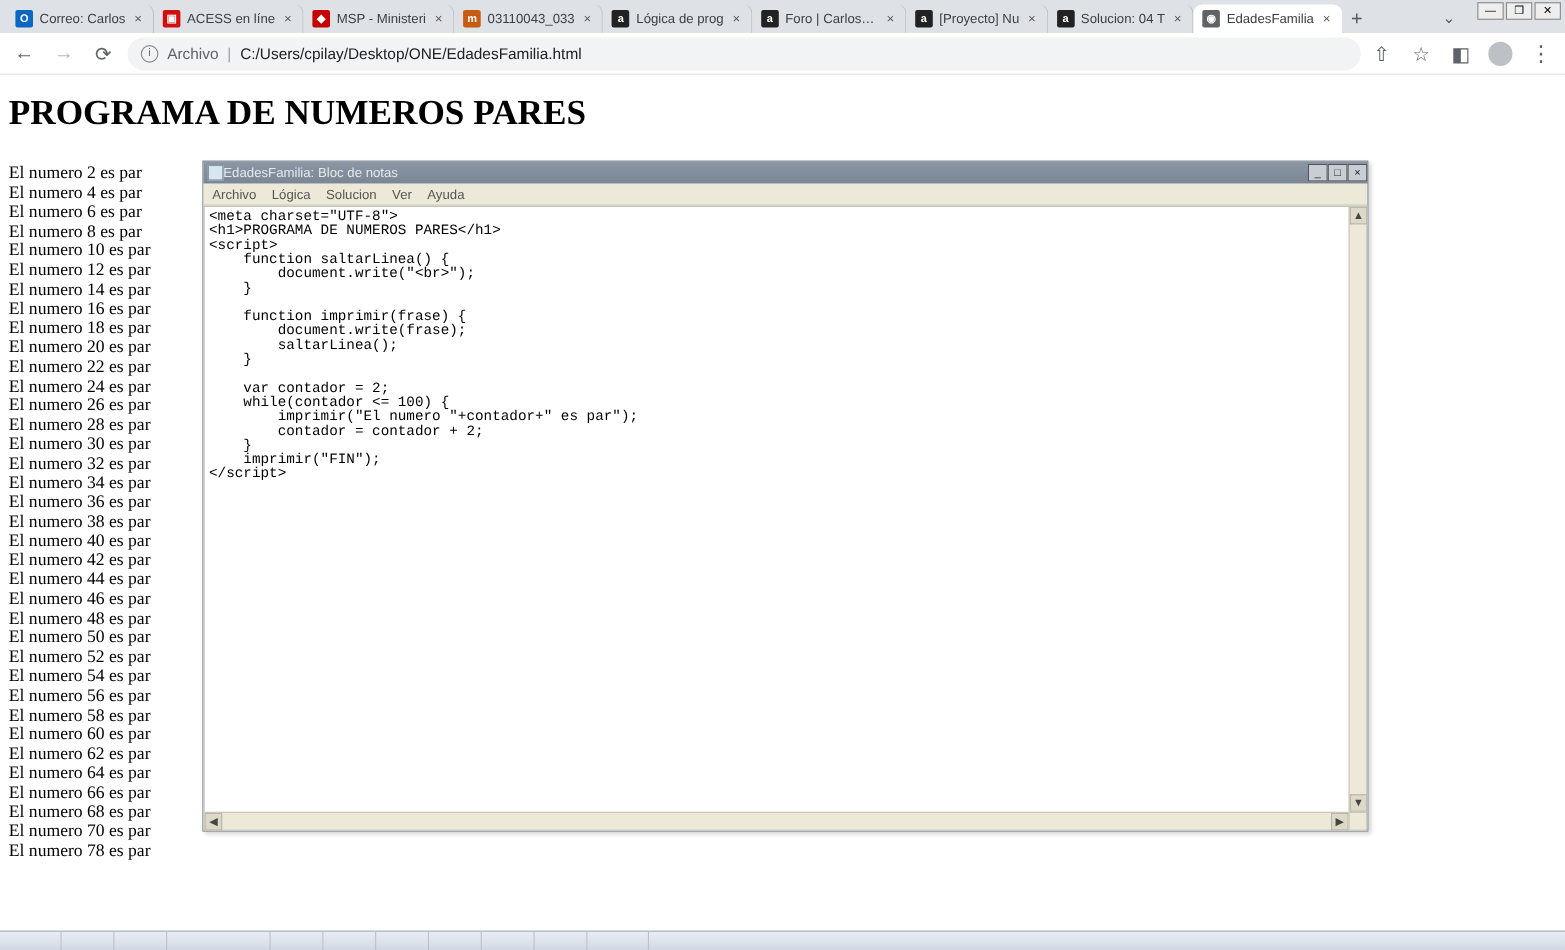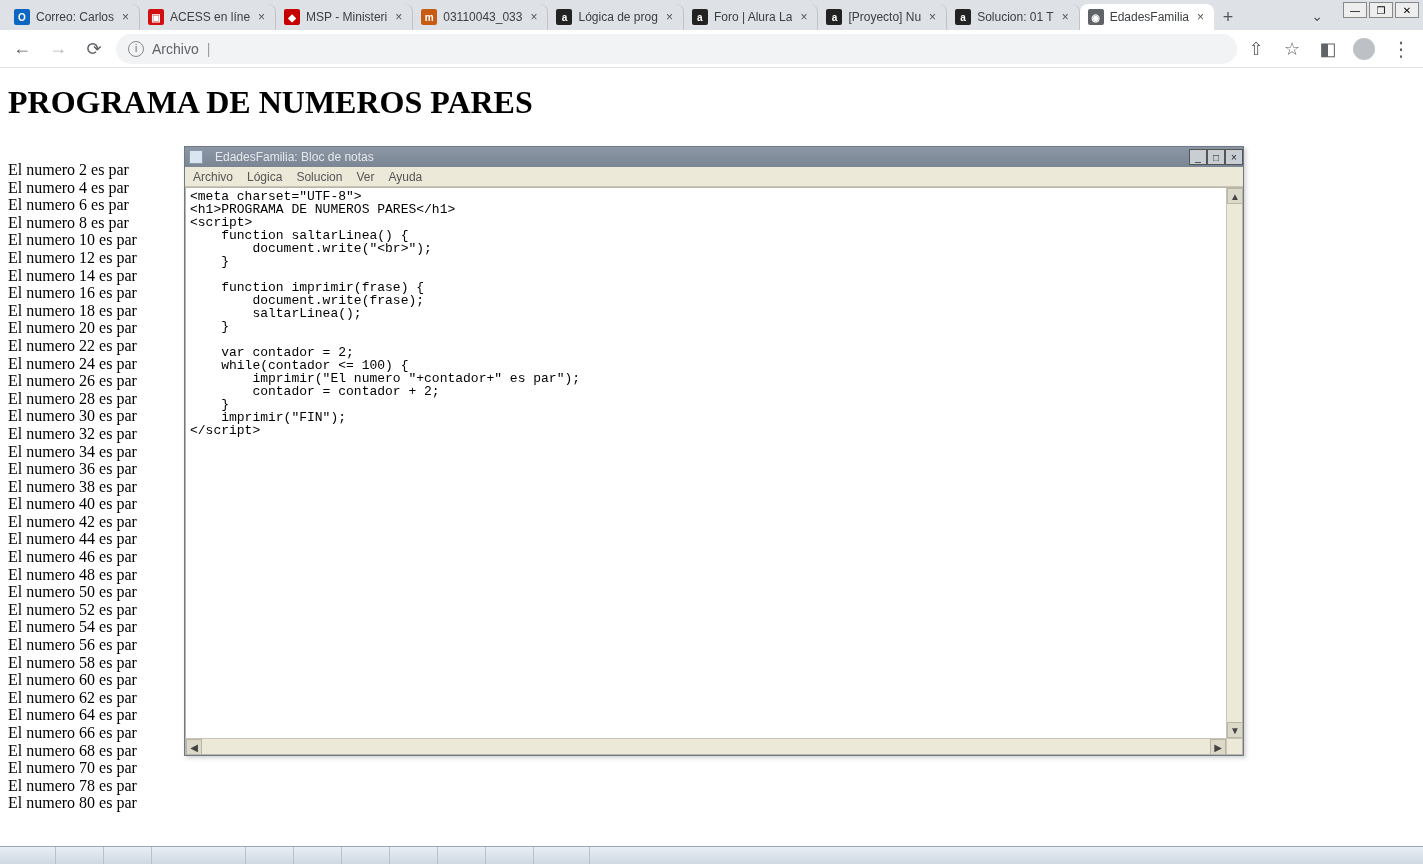--- a/index.html
+++ b/index.html
@@ -156,21 +156,21 @@
   
   .page {
     padding: 4px 8px 0 8px;
     position: relative;
     height: calc(100% - 68px - 18px);
   }
   .page h1.prog {
     font-family: "Times New Roman", serif;
     font-size: 32px;
     font-weight: bold;
-    margin: 12px 0 40px 0;
+    margin: 12px 0 28px 0;
   }
   .lines {
     font-family: "Times New Roman", serif;
     font-size: 16px;
     line-height: 17.6px;
   }
   .lines div { white-space: nowrap; }
 
   
   .notepad {
@@ -186,21 +186,21 @@
     flex-direction: column;
   }
   .np-title {
     height: 20px;
     background: linear-gradient(#8b97a5,#7a8694);
     color: #e6e9ec;
     display: flex;
     align-items: center;
     font-size: 12px;
     padding-left: 4px;
-    gap: 12px;
+    gap: 0;
   }
   .np-title .np-icon {
     width: 14px; height: 14px;
     background: #d9e6f2;
     border: 1px solid #89a;
   }
   .np-title .np-text { flex: 1; }
   .np-title .np-btns { display:flex; }
   .np-title .np-btn {
     width: 18px; height: 16px;
@@ -309,31 +309,31 @@
         <span class="title">03110043_033</span>
         <span class="close-x">×</span>
       </div>
       <div class="tab">
         <span class="favicon" style="color:#fff;background:#222222;border-radius:2px;font-weight:bold;font-size:10px;">a</span>
         <span class="title">Lógica de prog</span>
         <span class="close-x">×</span>
       </div>
       <div class="tab">
         <span class="favicon" style="color:#fff;background:#222222;border-radius:2px;font-weight:bold;font-size:10px;">a</span>
-        <span class="title">Foro | Alura La</span>
+        <span class="title">Foro | Carlos La</span>
         <span class="close-x">×</span>
       </div>
       <div class="tab">
         <span class="favicon" style="color:#fff;background:#222222;border-radius:2px;font-weight:bold;font-size:10px;">a</span>
         <span class="title">[Proyecto] Nu</span>
         <span class="close-x">×</span>
       </div>
       <div class="tab">
         <span class="favicon" style="color:#fff;background:#222222;border-radius:2px;font-weight:bold;font-size:10px;">a</span>
-        <span class="title">Solucion: 01 T</span>
+        <span class="title">Solucion: 04 T</span>
         <span class="close-x">×</span>
       </div>
       <div class="tab active">
         <span class="favicon" style="color:#fff;background:#5f6368;border-radius:2px;font-weight:bold;font-size:10px;">◉</span>
         <span class="title">EdadesFamilia</span>
         <span class="close-x">×</span>
       </div>
     </div>
   <div class="new-tab-btn">+</div>
   <div class="caret-down">⌄</div>
@@ -345,20 +345,21 @@
 </div>
 
 <div class="address-row">
   <div class="nav-btn">←</div>
   <div class="nav-btn disabled">→</div>
   <div class="nav-btn">⟳</div>
   <div class="address-bar">
     <span class="info-icon">i</span>
     <span class="origin">Archivo</span>
     <span class="sep">|</span>
+    <span class="path">C:/Users/cpilay/Desktop/ONE/EdadesFamilia.html</span>
   </div>
   <div class="right-controls">
     <span class="icon-btn">⇧</span>
     <span class="icon-btn">☆</span>
     <span class="icon-btn">◧</span>
     <span class="avatar"></span>
     <span class="icon-btn dots">⋮</span>
   </div>
 </div>
 
@@ -394,21 +395,20 @@
       <div>El numero 54 es par</div>
       <div>El numero 56 es par</div>
       <div>El numero 58 es par</div>
       <div>El numero 60 es par</div>
       <div>El numero 62 es par</div>
       <div>El numero 64 es par</div>
       <div>El numero 66 es par</div>
       <div>El numero 68 es par</div>
       <div>El numero 70 es par</div>
       <div>El numero 78 es par</div>
-      <div>El numero 80 es par</div>
     </div>
 </div>
 
 <div class="notepad">
   <div class="np-title">
     <div class="np-icon"></div>
     <div class="np-text">EdadesFamilia: Bloc de notas</div>
     <div class="np-btns">
       <div class="np-btn">_</div>
       <div class="np-btn">□</div>

